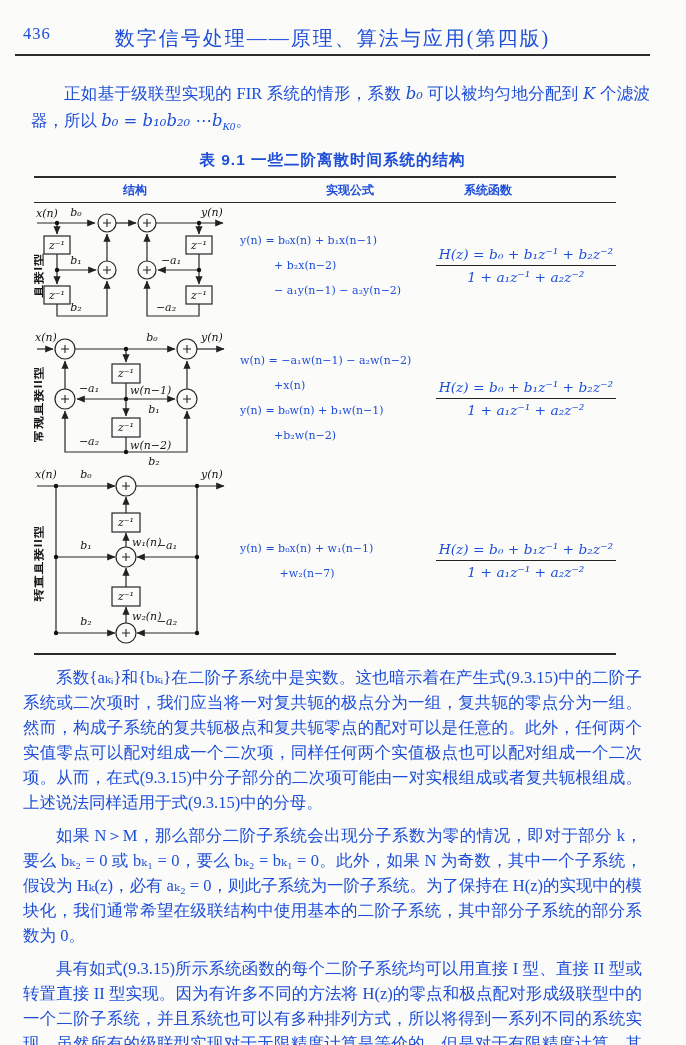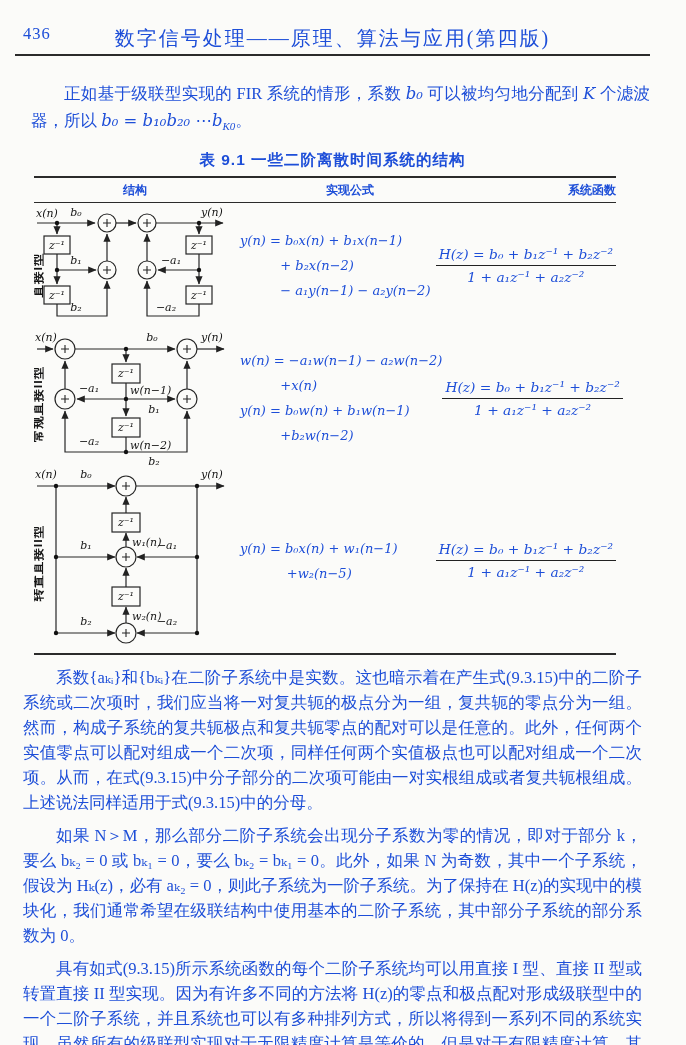--- a/index.html
+++ b/index.html
@@ -19,25 +19,25 @@
   .m{font-family:"DejaVu Serif","DejaVu Sans",serif;font-style:italic;}
   .sb{font-size:11px;vertical-align:-4px;font-style:italic;}
   
   .caption{margin-top:10px;text-align:center;font-size:15.5px;font-weight:bold;
     font-family:"Liberation Sans","DejaVu Sans",sans-serif;letter-spacing:1px;}
   .tbl{width:582px;margin:5px 0 0 19px;border-top:2.2px solid #2b2b2b;border-bottom:2.2px solid #2b2b2b;}
   .thead{display:flex;align-items:center;height:24px;border-bottom:1.6px solid #2b2b2b;
     font-family:"Liberation Sans","DejaVu Sans",sans-serif;font-weight:bold;font-size:12px;}
   .th1{width:202px;text-align:center;}
   .th2{width:228px;text-align:center;}
-  .th3{flex:1;text-align:right;}
+  .th3{flex:1;text-align:left;}
   .trow{display:flex;align-items:center;}
   .c-structure{width:202px;}
   .c-formula{width:228px;box-sizing:border-box;padding-left:4px;
-    font-family:"DejaVu Serif","DejaVu Sans",serif;font-style:italic;font-size:13px;line-height:25px;white-space:nowrap;}
+    font-family:"DejaVu Serif","DejaVu Sans",serif;font-size:11px;line-height:25px;white-space:nowrap;}
   .c-hz{flex:1;display:flex;justify-content:center;align-items:flex-end;}
   .ind{margin-left:3.1em;}
   .ind2{margin-left:3.6em;}
   .frac{font-family:"DejaVu Serif","DejaVu Sans",serif;font-style:italic;font-size:13.8px;text-align:center;white-space:nowrap;}
   .frac .num{padding:0 3px 3px;border-bottom:1.4px solid #222;margin-bottom:3px;}
   
   svg{display:block;}
   .wire{stroke:#262626;stroke-width:1.2;fill:none;}
   .plus{stroke:#262626;stroke-width:1.1;fill:none;}
   .box{fill:#fbfbf9;stroke:#262626;stroke-width:1.2;}
@@ -256,21 +256,21 @@
           <text class="ml" x="133" y="81" text-anchor="middle">−a₁</text>
           <text class="ml" x="133" y="157" text-anchor="middle">−a₂</text>
           <text class="ml" x="98" y="78">w₁(n)</text>
           <text class="ml" x="98" y="152">w₂(n)</text>
           <text class="ml" x="92" y="58" text-anchor="middle">z⁻¹</text>
           <text class="ml" x="92" y="132" text-anchor="middle">z⁻¹</text>
         </svg>
       </div>
       <div class="c-formula">
         <div>y(n) = b₀x(n) + w₁(n−1)</div>
-        <div class="ind2">+w₂(n−5)</div>
+        <div class="ind2">+w₂(n−7)</div>
       </div>
       <div class="c-hz">
         <div class="frac">
           <div class="num">H(z) = b₀ + b₁z⁻¹ + b₂z⁻²</div>
           <div class="den">1 + a₁z⁻¹ + a₂z⁻²</div>
         </div>
       </div>
     </div>
   </div>
 

